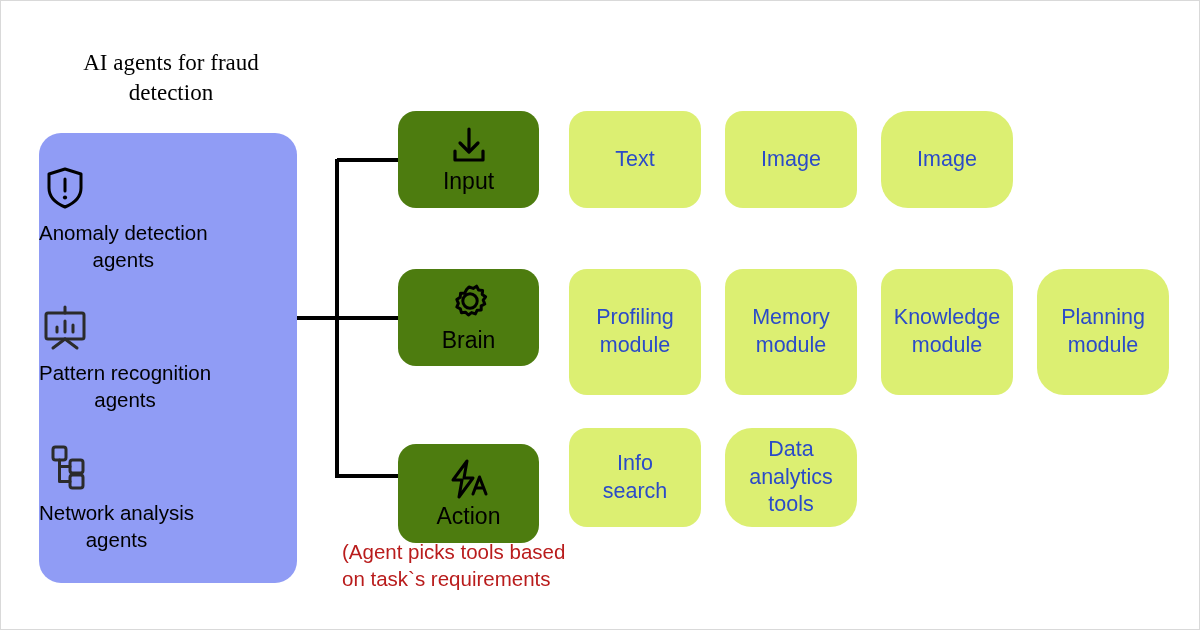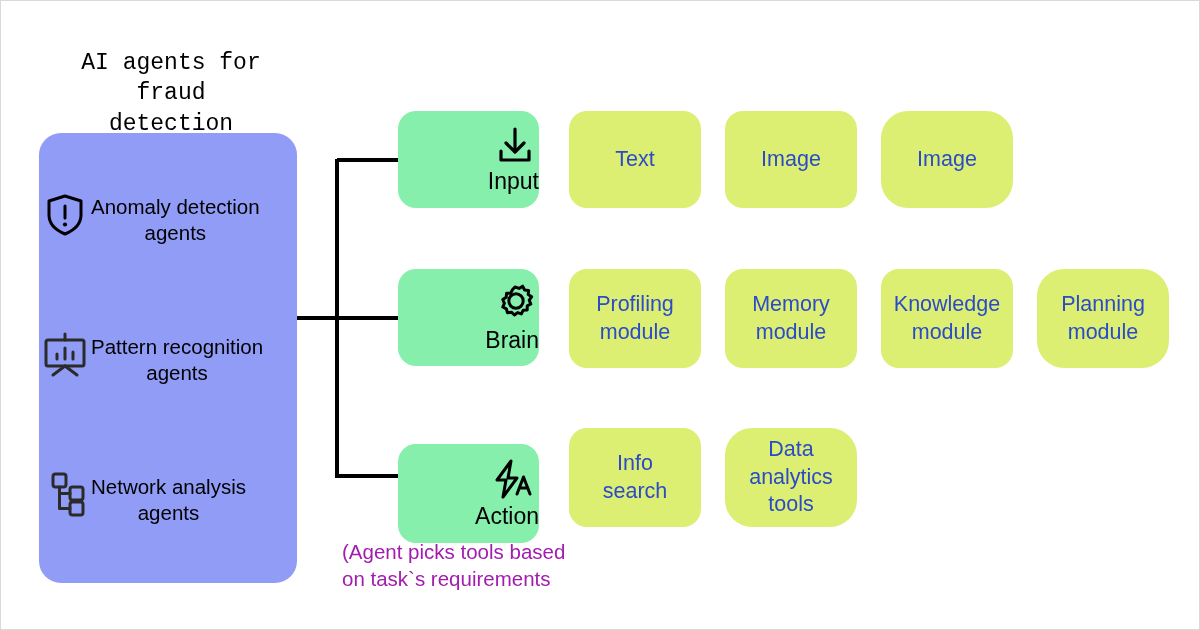--- a/index.html
+++ b/index.html
@@ -23,21 +23,21 @@
   
   .diagram-title {
     position: absolute;
     left: 45px;
     top: 47px;
     width: 250px;
     text-align: center;
     font-size: 23px;
     line-height: 1.32;
     color: #000000;
-    font-family: Liberation Mono, monospace;
+    font-family: Liberation Serif, serif;
     white-space: pre-line;
   }
 
   
   .agents-panel {
     position: absolute;
     left: 38px;
     top: 132px;
     width: 258px;
     height: 450px;
@@ -45,21 +45,22 @@
     border-radius: 22px;
     display: flex;
     flex-direction: column;
     justify-content: space-around;
     align-items: center;
     padding: 14px 0 16px 0;
     box-sizing: border-box;
   }
   .agent-item {
     display: flex;
-    align-items: flex-end;
+    flex-direction: column;
+    align-items: flex-start;
     width: 100%;
   }
   .agent-icon {
     display: block;
     height: 52px;
     margin-bottom: 7px;
     line-height: 0;
   }
   .agent-label {
     font-size: 20.5px;
@@ -87,25 +88,25 @@
     align-items: stretch;
   }
   .row-input  { left: 397px; top: 110px; }
   .row-brain  { left: 397px; top: 268px; }
   .row-action { left: 397px; top: 427px; }
 
   
   .card-primary {
     width: 141px;
     height: 97px;
-    background: #86efac;
+    background: #4d7c0f;
     border-radius: 18px;
     display: flex;
     flex-direction: column;
-    align-items: flex-end;
+    align-items: center;
     justify-content: center;
     box-sizing: border-box;
     margin-right: 30px;
     flex: 0 0 auto;
   }
   .row-action .card-primary { height: 99px; margin-top: 16px; }
   .card-primary .card-icon {
     line-height: 0;
     margin-bottom: 2px;
   }
@@ -125,33 +126,33 @@
     text-align: center;
     color: #2B4BC8;
     font-size: 21.5px;
     line-height: 1.3;
     box-sizing: border-box;
     padding: 4px 0;
     white-space: pre-line;
     flex: 0 0 auto;
   }
   .row-input .card-secondary  { width: 132px; height: 97px; margin-right: 24px; }
-  .row-brain .card-secondary  { width: 132px; height: 99px; margin-right: 24px; }
+  .row-brain .card-secondary  { width: 132px; height: 126px; margin-right: 24px; }
   .row-action .card-secondary { width: 132px; height: 99px; margin-right: 24px; }
   .row .card-secondary:last-child { margin-right: 0; border-radius: 27px; }
 
   
   .footnote {
     position: absolute;
     left: 341px;
     top: 538px;
     width: 300px;
     font-size: 20.5px;
     line-height: 1.3;
-    color: #a21caf;
+    color: #b91c1c;
     white-space: pre-line;
   }
 </style>
 </head>
 <body>
 
 <div id="canvas">
 
   <div class="diagram-title">AI agents for fraud
 detection</div>

